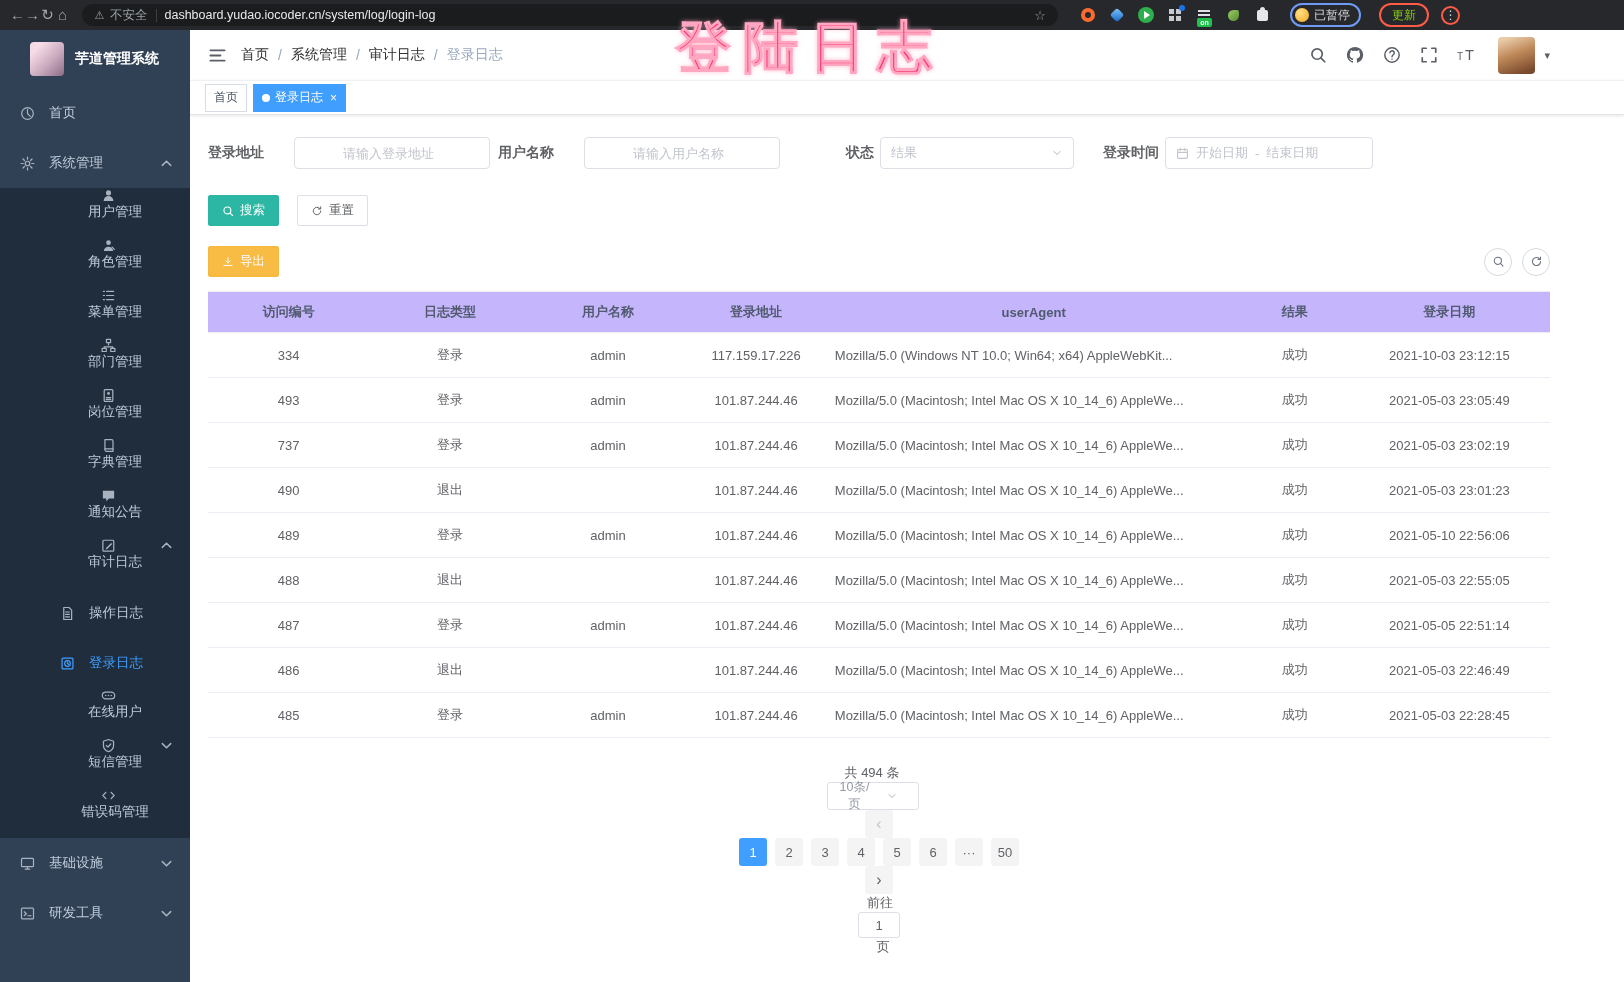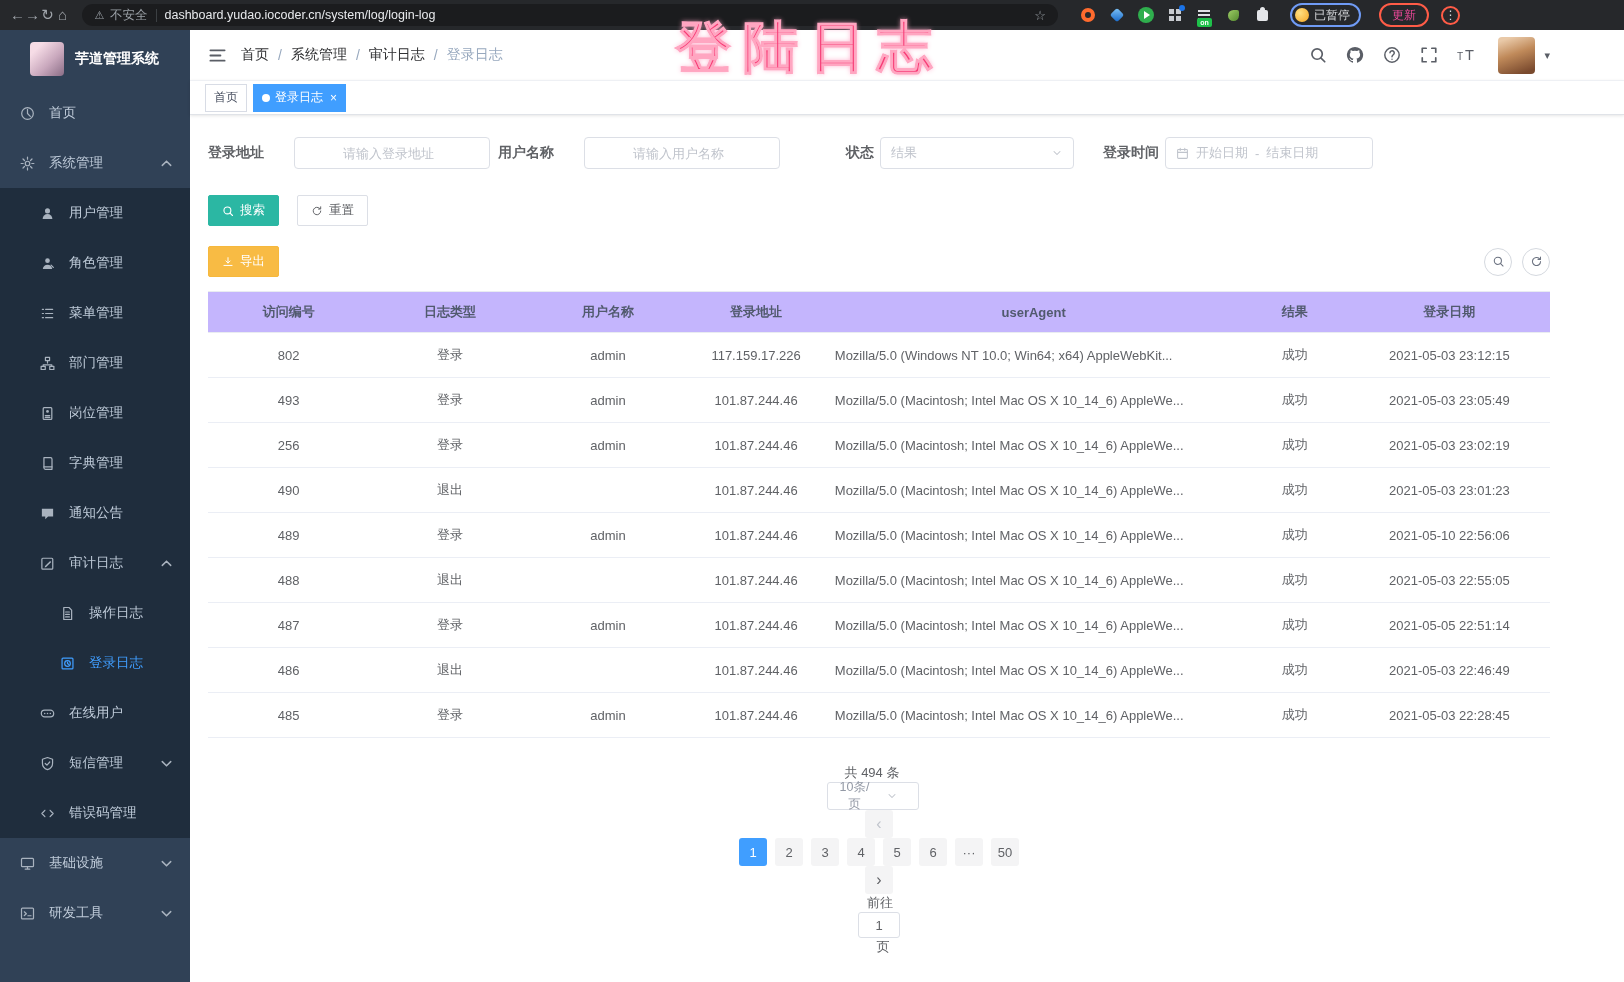--- a/index.html
+++ b/index.html
@@ -22,36 +22,36 @@
   .ext-green-icon::before{content:'';width:0;height:0;border-left:6px solid #fff;border-top:4px solid transparent;border-bottom:4px solid transparent;margin-left:2px;}
   .ext-grid-icon::before{content:'';width:5px;height:5px;background:#c8cbd0;box-shadow:7px 0 #c8cbd0,0 7px #c8cbd0,7px 7px #c8cbd0;margin:-7px 0 0 -7px;}
   .ext-grid-icon::after{content:'';position:absolute;top:-2px;right:-2px;width:6px;height:6px;border-radius:50%;background:#1a73e8;}
   .ext-list-on-icon::before{content:'';width:12px;height:2px;background:#dfe1e5;box-shadow:0 4px #dfe1e5,0 8px #dfe1e5;margin-top:-9px;}
   .onbadge{position:absolute;bottom:-4px;left:1px;width:15px;background:#1ec14a;color:#fff;font-size:7px;line-height:9px;text-align:center;border-radius:2px;font-weight:bold;}
   .ext-leaf-icon::before{content:'';width:11px;height:11px;background:linear-gradient(135deg,#9ccc65,#558b2f);border-radius:50% 2px 50% 50%;}
   .ext-puzzle-icon::before{content:'';width:11px;height:11px;background:#e4e6e9;border-radius:2px;}
   .ext-puzzle-icon::after{content:'';position:absolute;top:0;left:6px;width:5px;height:5px;background:#e4e6e9;border-radius:50%;}
   .pill{height:20px;border:2px solid #6f9bf5;border-radius:12px;display:flex;align-items:center;gap:5px;padding:0 9px 0 3px;color:#d5d7da;font-size:12px;margin-left:14px;white-space:nowrap;}
   .emoji-face{width:14px;height:14px;border-radius:50%;background:radial-gradient(circle at 35% 35%,#ffe082,#f6a623);}
-  .update-pill{height:20px;border:2px solid #ff5c47;border-radius:12px;padding:0 11px;display:flex;align-items:center;color:#ec4899;font-size:12px;margin-left:12px;white-space:nowrap;}
+  .update-pill{height:20px;border:2px solid #ff5c47;border-radius:12px;padding:0 11px;display:flex;align-items:center;color:#84cc16;font-size:12px;margin-left:12px;white-space:nowrap;}
   .kebab-ring{width:19px;height:19px;border:2px solid #ff5c47;border-radius:50%;display:flex;align-items:center;justify-content:center;color:#dadce0;font-size:12px;margin-left:6px;box-sizing:border-box;}
 
   
   .annotation{position:absolute;left:676px;top:11px;z-index:99;font-size:55px;font-weight:bold;letter-spacing:12px;color:#f73d77;-webkit-text-stroke:1px #ffa6c1;text-shadow:0 0 5px rgba(255,170,200,.95);white-space:nowrap;}
 
   
   .app{display:flex;height:952px;}
   .sidebar{width:190px;background:#304156;flex-shrink:0;color:#bfcbd9;overflow:hidden;}
   .logo-row{height:58px;display:flex;align-items:center;padding-left:30px;gap:11px;}
   .logo-img{width:34px;height:34px;border-radius:4px;background:linear-gradient(135deg,#f6dce6 20%,#c9a8bd 60%,#8a6d86);}
   .logo-title{color:#fff;font-size:14px;font-weight:bold;}
   .s-item{height:50px;display:flex;align-items:center;font-size:13.5px;position:relative;color:#bfcbd9;}
   .s-item .ic{font-size:15px;margin-right:14px;color:#a9b3bf;}
   .lvl1{padding-left:20px;}
-  .lvl2{padding-left:40px;background:#1f2d3d;}
+  .lvl2{padding-left:40px;background:#1f2d3d;flex-direction:column;}
   .lvl3{padding-left:60px;background:#1f2d3d;}
   .s-item.active{color:#409eff;}
   .s-item.active .ic{color:#409eff;}
   .chev{position:absolute;right:16px;font-size:11px;color:#8a97a5;margin:0!important;}
 
   .main{flex:1;display:flex;flex-direction:column;min-width:0;background:#fff;}
 
   
   .topbar{height:50px;display:flex;align-items:center;padding:0 74px 0 14px;}
   .hamburger{color:#5a5e66;font-size:19px;margin:0 14px 0 4px;display:flex;}
@@ -509,39 +509,39 @@
                 <th class="c1">日志类型</th>
                 <th class="c2">用户名称</th>
                 <th class="c3">登录地址</th>
                 <th class="c4">userAgent</th>
                 <th class="c5">结果</th>
                 <th class="c6">登录日期</th>
               </tr>
             </thead>
           <tbody id="tbody">
               <tr>
-                <td class="c0">802</td>
+                <td class="c0">334</td>
                 <td class="c1">登录</td>
                 <td class="c2">admin</td>
                 <td class="c3">117.159.17.226</td>
                 <td class="c4">Mozilla/5.0 (Windows NT 10.0; Win64; x64) AppleWebKit...</td>
                 <td class="c5">成功</td>
-                <td class="c6">2021-05-03 23:12:15</td>
+                <td class="c6">2021-10-03 23:12:15</td>
               </tr>
               <tr>
                 <td class="c0">493</td>
                 <td class="c1">登录</td>
                 <td class="c2">admin</td>
                 <td class="c3">101.87.244.46</td>
                 <td class="c4">Mozilla/5.0 (Macintosh; Intel Mac OS X 10_14_6) AppleWe...</td>
                 <td class="c5">成功</td>
                 <td class="c6">2021-05-03 23:05:49</td>
               </tr>
               <tr>
-                <td class="c0">256</td>
+                <td class="c0">737</td>
                 <td class="c1">登录</td>
                 <td class="c2">admin</td>
                 <td class="c3">101.87.244.46</td>
                 <td class="c4">Mozilla/5.0 (Macintosh; Intel Mac OS X 10_14_6) AppleWe...</td>
                 <td class="c5">成功</td>
                 <td class="c6">2021-05-03 23:02:19</td>
               </tr>
               <tr>
                 <td class="c0">490</td>
                 <td class="c1">退出</td>

